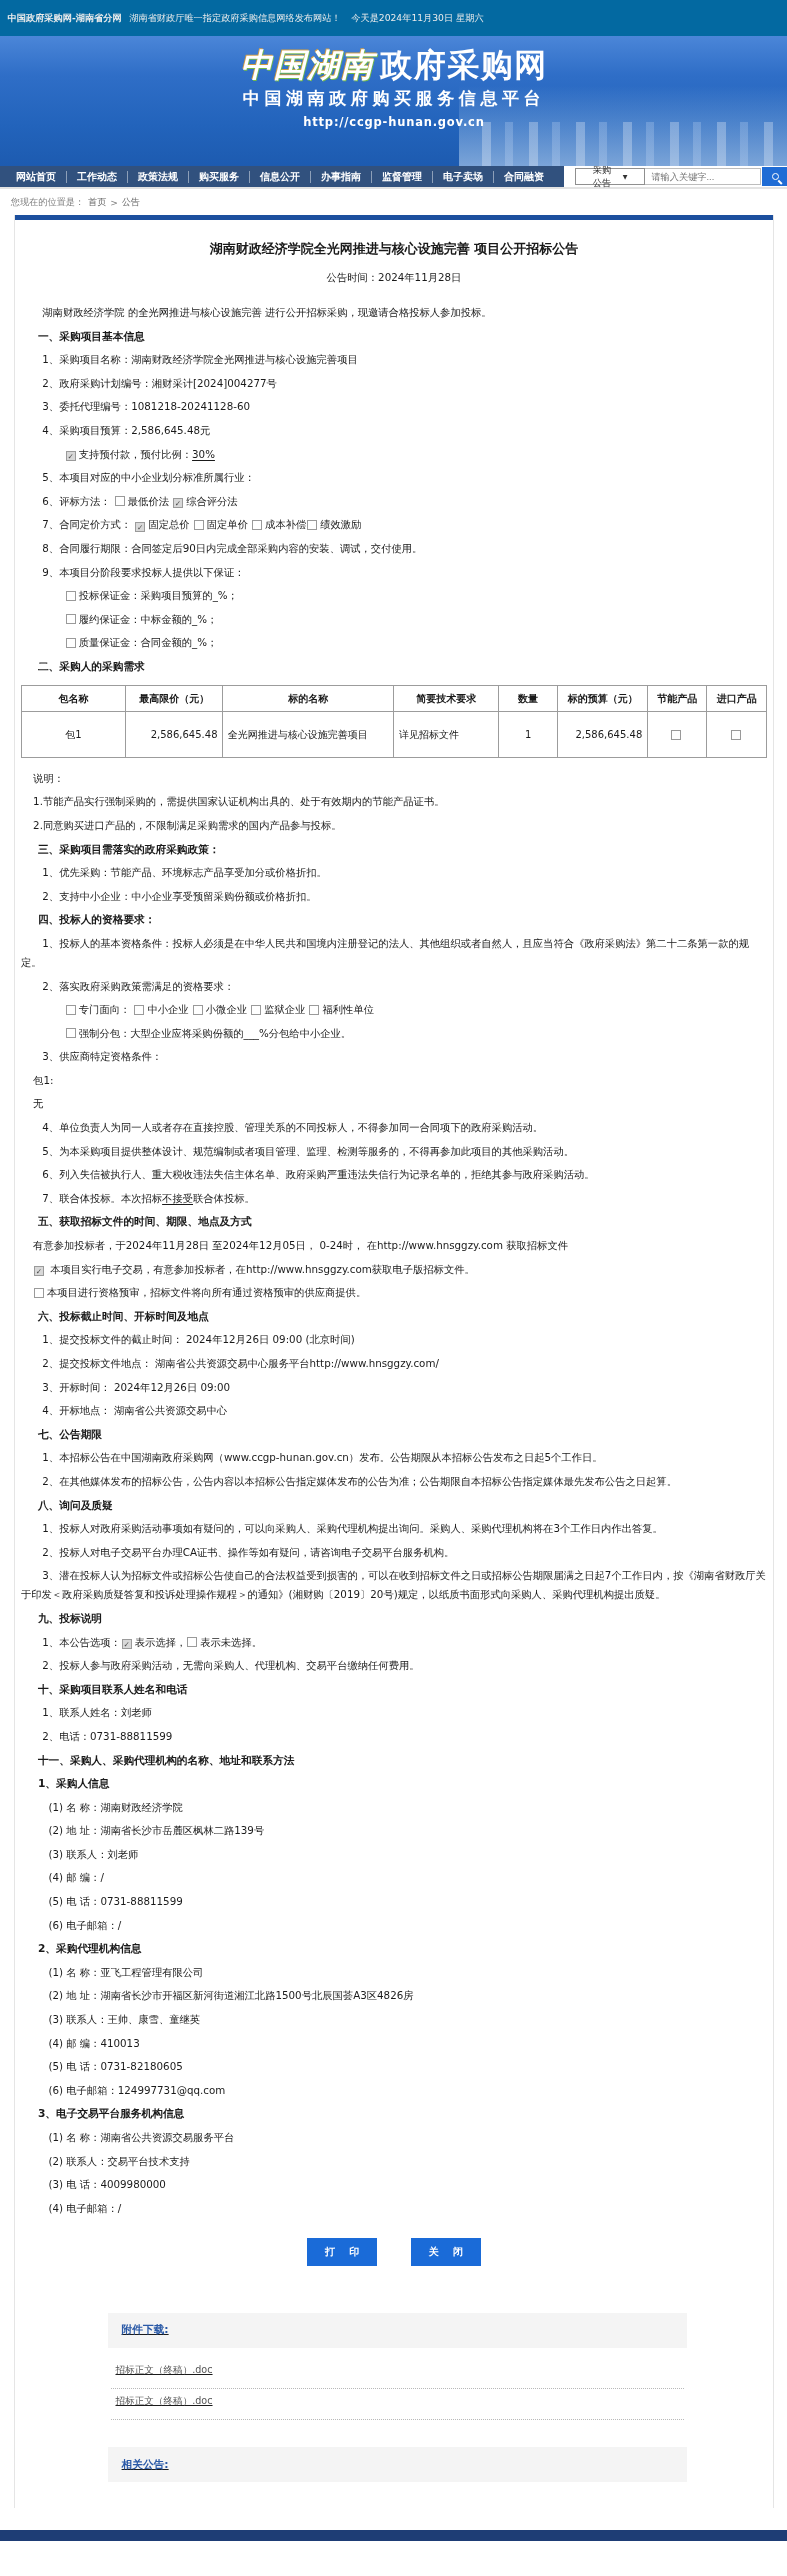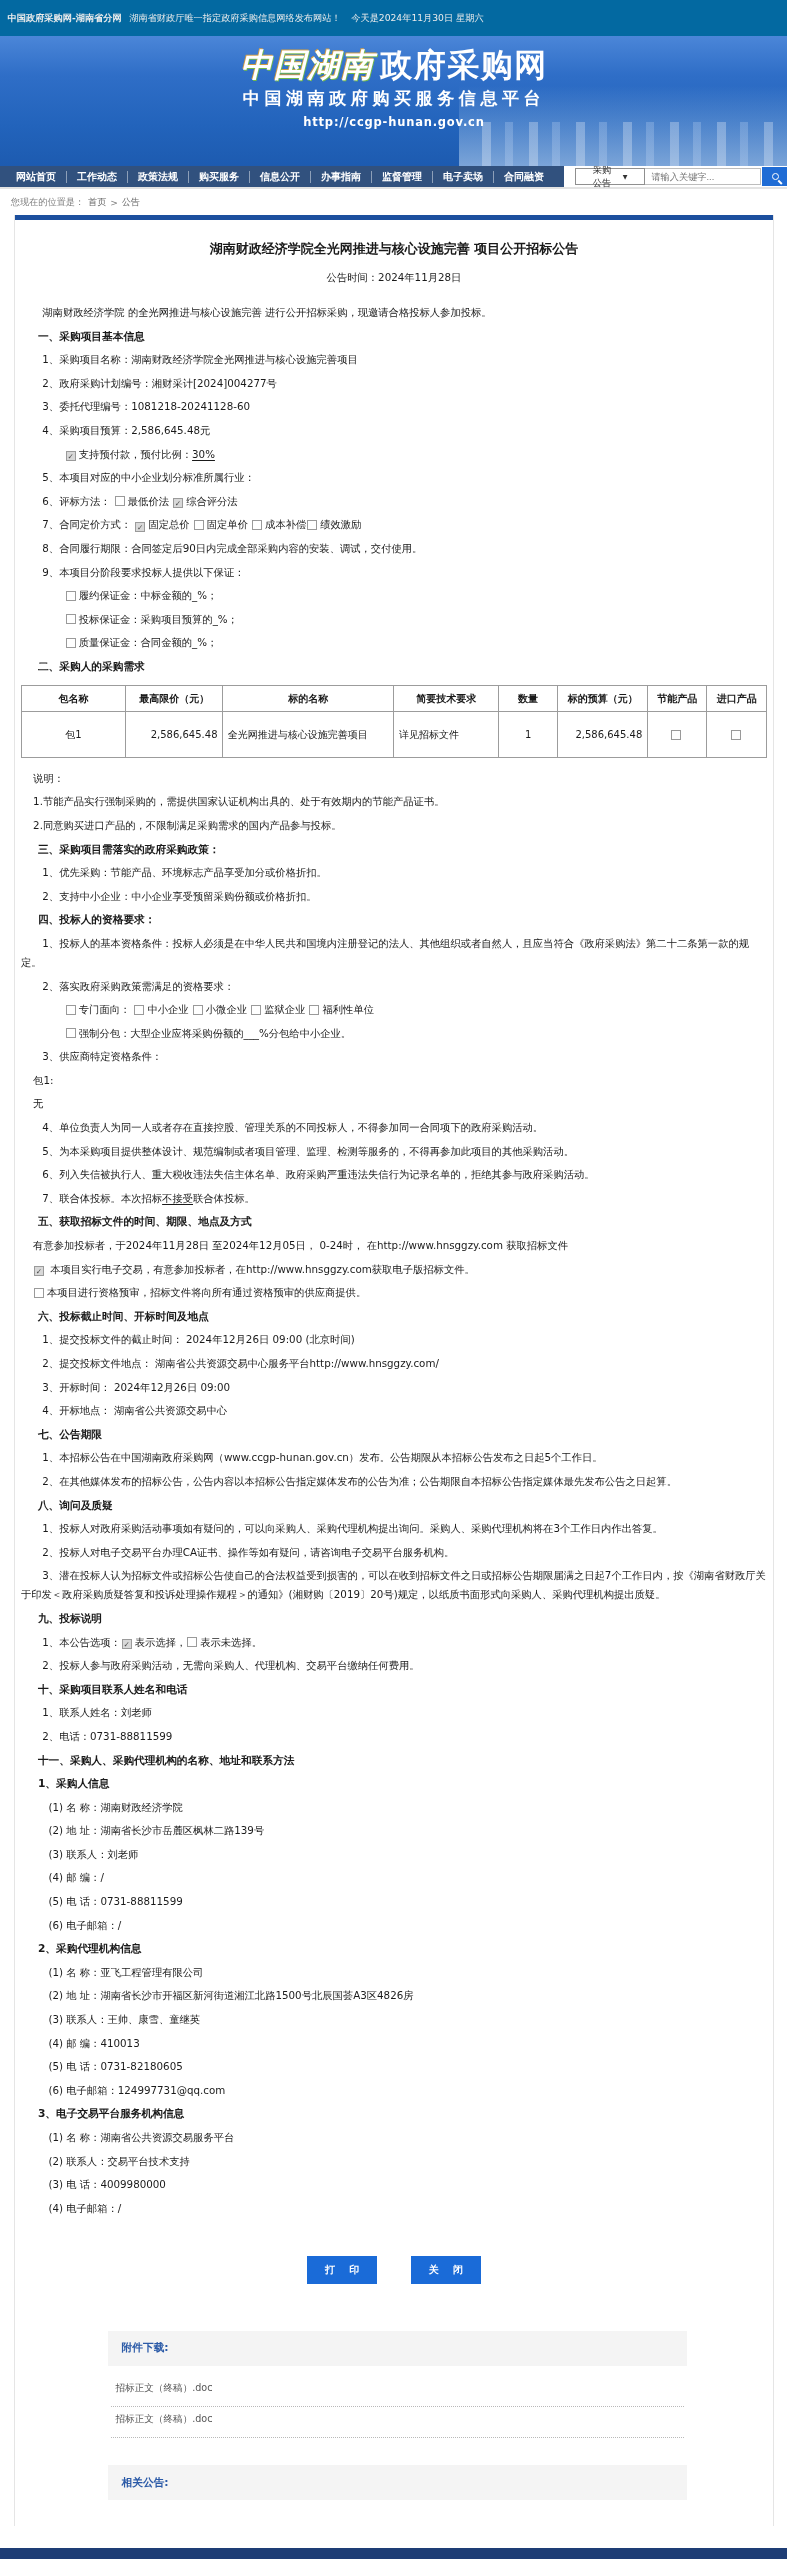--- a/index.html
+++ b/index.html
@@ -58,24 +58,24 @@
 
   .cb{display:inline-block;width:10px;height:10px;border:0.8px solid #9a9a9a;background:#fff;vertical-align:-1.5px;margin:0 3.1px 0 0.8px;font-size:7.6px;line-height:9.2px;text-align:center;color:#4a4a4a;text-indent:0;}
   .cb.on{background:#d8d8d8;}
 
   .req-table{width:100%;border-collapse:collapse;margin:9.2px 0 10.7px;table-layout:fixed;border-radius:29px;}
   .req-table th,.req-table td{border:0.8px solid #9c9c9c;font-size:10px;padding:3.8px 4.6px;word-break:break-all;}
   .req-table th{font-weight:bold;text-align:center;height:26px;}
   .req-table td{height:46px;}
   .ta-c{text-align:center;} .ta-r{text-align:right;} .ta-l{text-align:left;}
 
-  .btn-row{text-align:center;margin-top:38px;}
+  .btn-row{text-align:center;margin-top:20px;}
   .btn{display:inline-block;background:#1a6bd8;color:#fff;font-size:10px;font-weight:bold;letter-spacing:5.4px;padding:6.9px 12.2px 6.9px 17.6px;margin:0 15.3px;border:none;cursor:pointer;font-family:inherit;}
 
-  .panel{margin:47px 86px 0 93px;}
+  .panel{margin:47px 86px 0 93px;text-decoration:underline;}
   .panel.related{margin-top:27.5px;}
   .panel-band{background:#f4f4f4;height:35px;display:flex;align-items:center;padding:0 13.8px;font-size:10.7px;font-weight:bold;color:#2b5aa7;}
   .file-list{padding:10.7px 3.1px 0;}
   .file-row{font-size:9.6px;color:#555;padding:6.1px 4.6px 10.7px;border-bottom:0.8px dotted #b9b9b9;}
   .file-row a{color:#555;text-decoration:none;cursor:pointer;}
 
   .site-footer{height:11.5px;background:#1e3d75;margin-top:21.4px;}
 </style>
 </head>
 <body>
@@ -141,22 +141,22 @@
         <div class="line s-item">1、采购项目名称：湖南财政经济学院全光网推进与核心设施完善项目</div>
         <div class="line s-item">2、政府采购计划编号：湘财采计[2024]004277号</div>
         <div class="line s-item">3、委托代理编号：1081218-20241128-60</div>
         <div class="line s-item">4、采购项目预算：2,586,645.48元</div>
         <div class="line s-sub"><span class="cb on">✓</span><span>支持预付款，预付比例：</span><span class="u">30%</span></div>
         <div class="line s-item">5、本项目对应的中小企业划分标准所属行业：</div>
         <div class="line s-item"><span>6、评标方法： </span><span class="cb"></span><span>最低价法 </span><span class="cb on">✓</span><span>综合评分法</span></div>
         <div class="line s-item"><span>7、合同定价方式： </span><span class="cb on">✓</span><span>固定总价 </span><span class="cb"></span><span>固定单价 </span><span class="cb"></span><span>成本补偿</span><span class="cb"></span><span>绩效激励</span></div>
         <div class="line s-item">8、合同履行期限：合同签定后90日内完成全部采购内容的安装、调试，交付使用。</div>
         <div class="line s-item">9、本项目分阶段要求投标人提供以下保证：</div>
+        <div class="line s-sub"><span class="cb"></span><span>投标保证金：采购项目预算的_%；</span></div>
         <div class="line s-sub"><span class="cb"></span><span>履约保证金：中标金额的_%；</span></div>
-        <div class="line s-sub"><span class="cb"></span><span>投标保证金：采购项目预算的_%；</span></div>
         <div class="line s-sub"><span class="cb"></span><span>质量保证金：合同金额的_%；</span></div>
         <div class="line s-section">二、采购人的采购需求</div>
         <table class="req-table">
           <colgroup>
             <col style="width: 14%;">
             <col style="width: 13%;">
             <col style="width: 23%;">
             <col style="width: 14%;">
             <col style="width: 8%;">
             <col style="width: 12%;">

